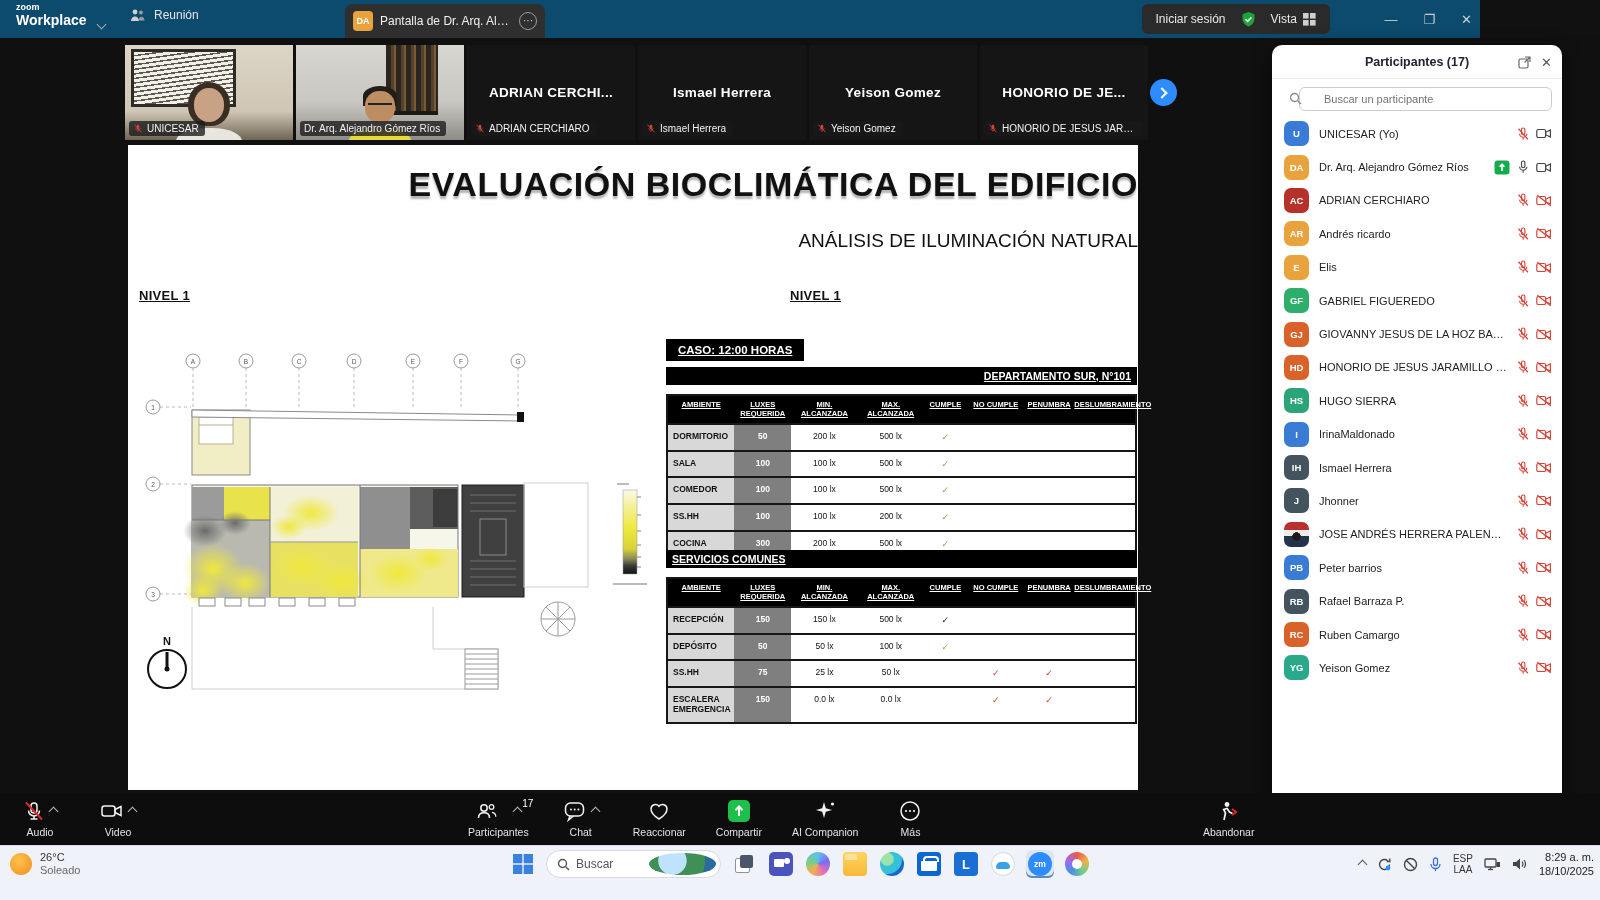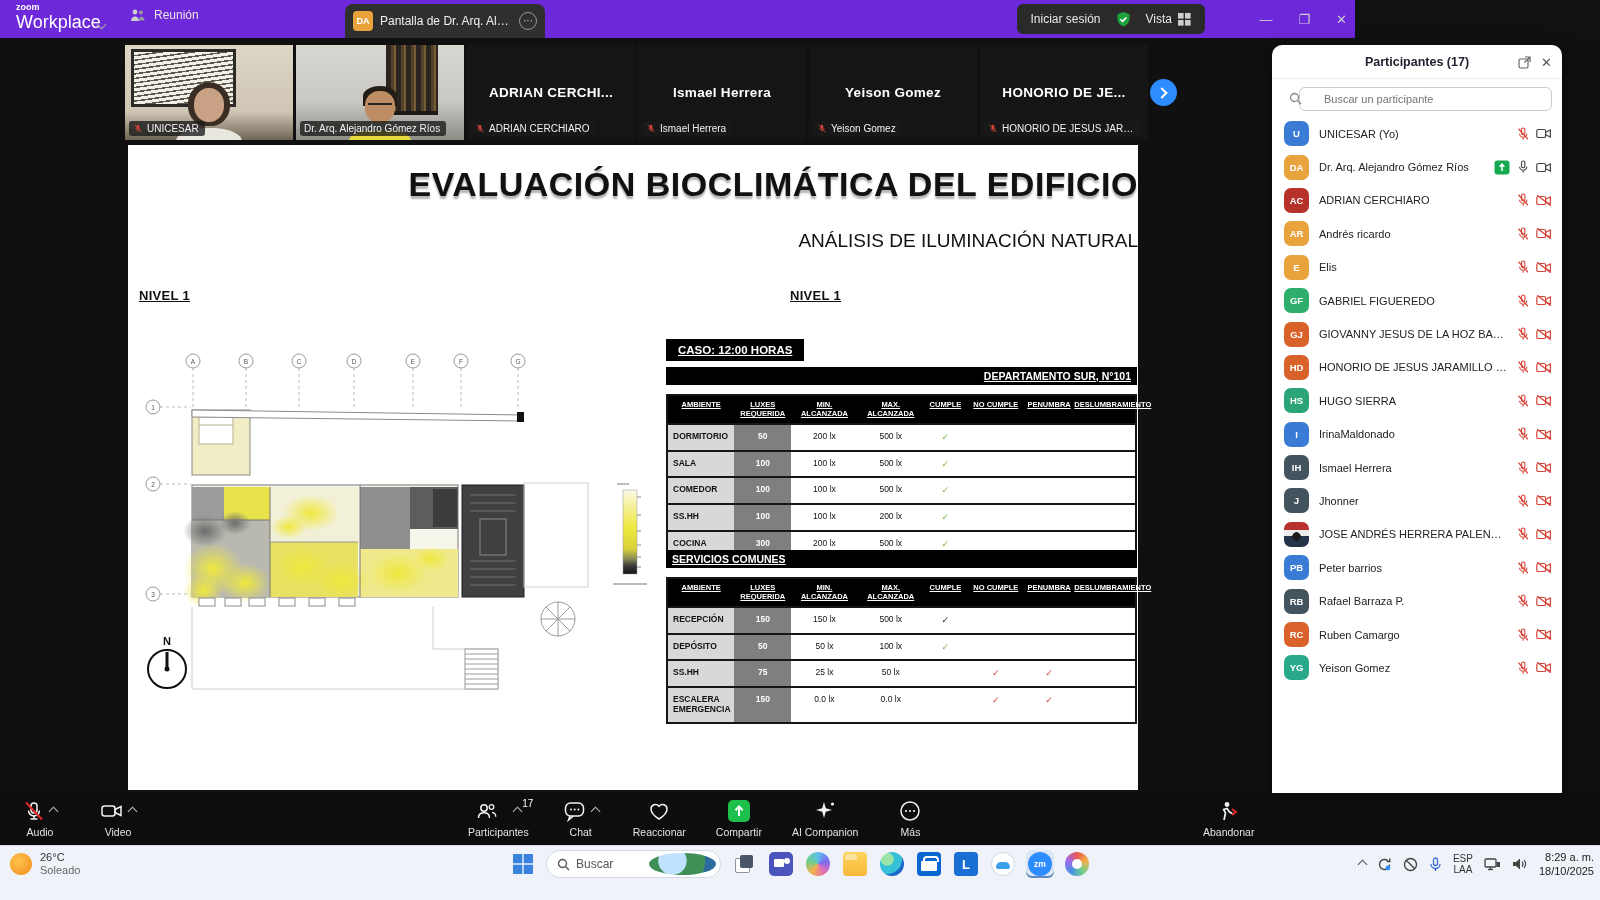--- a/index.html
+++ b/index.html
@@ -1,23 +1,23 @@
 <!DOCTYPE html>
 <html><head>
 <meta charset="utf-8">
 <style>
   html,body{margin:0;padding:0;background:#000;}
   *{box-sizing:border-box;font-family:"Liberation Sans","DejaVu Sans",sans-serif;}
   #screen{position:relative;width:1600px;height:900px;overflow:hidden;background:#111;}
 
   
-  #titlebar{position:absolute;left:0;top:0;width:1355px;height:38px;background:#6d28d9;color:#ddd;}
+  #titlebar{position:absolute;left:0;top:0;width:1480px;height:38px;background:#0c4a6e;color:#ddd;}
   .zlogo{position:absolute;left:16px;top:3px;line-height:1;}
   .zlogo .z1{font-size:9px;font-weight:700;color:#fff;display:block;}
-  .zlogo .z2{font-size:18px;font-weight:400;color:#fff;display:block;margin-top:1px;}
+  .zlogo .z2{font-size:14px;font-weight:700;color:#fff;display:block;margin-top:1px;}
   .logo-caret{position:absolute;left:98px;top:14px;}
   .caret-down{display:inline-block;width:7px;height:7px;border-left:1.5px solid #aaa;border-bottom:1.5px solid #aaa;transform:rotate(-45deg);}
   .caret-up{display:inline-block;width:7px;height:7px;border-left:1.5px solid #b9b9b9;border-top:1.5px solid #b9b9b9;transform:rotate(45deg);}
   .tab-meeting{position:absolute;left:130px;top:8px;display:flex;align-items:center;gap:8px;font-size:12px;color:#e5e5e5;cursor:default;}
   .tab-screen{position:absolute;left:345px;top:4px;width:200px;height:34px;background:#2f2f2f;border-radius:8px 8px 0 0;display:flex;align-items:center;padding:0 8px;gap:7px;}
   .tab-avatar{width:20px;height:20px;border-radius:4px;background:#e8a33d;color:#fff;font-size:9px;font-weight:700;display:flex;align-items:center;justify-content:center;flex:0 0 auto;}
   .tab-screen-text{font-size:12px;color:#f0f0f0;white-space:nowrap;overflow:hidden;text-overflow:ellipsis;flex:1;}
   .tab-more{width:18px;height:18px;border:1px solid #9a9a9a;border-radius:50%;color:#cfcfcf;font-size:10px;line-height:16px;text-align:center;flex:0 0 auto;}
   .tb-right{position:absolute;right:150px;top:4px;height:30px;background:#2a2a2a;border-radius:6px;display:flex;align-items:center;gap:14px;padding:0 14px;}
   .signin{font-size:12px;color:#e8e8e8;}

